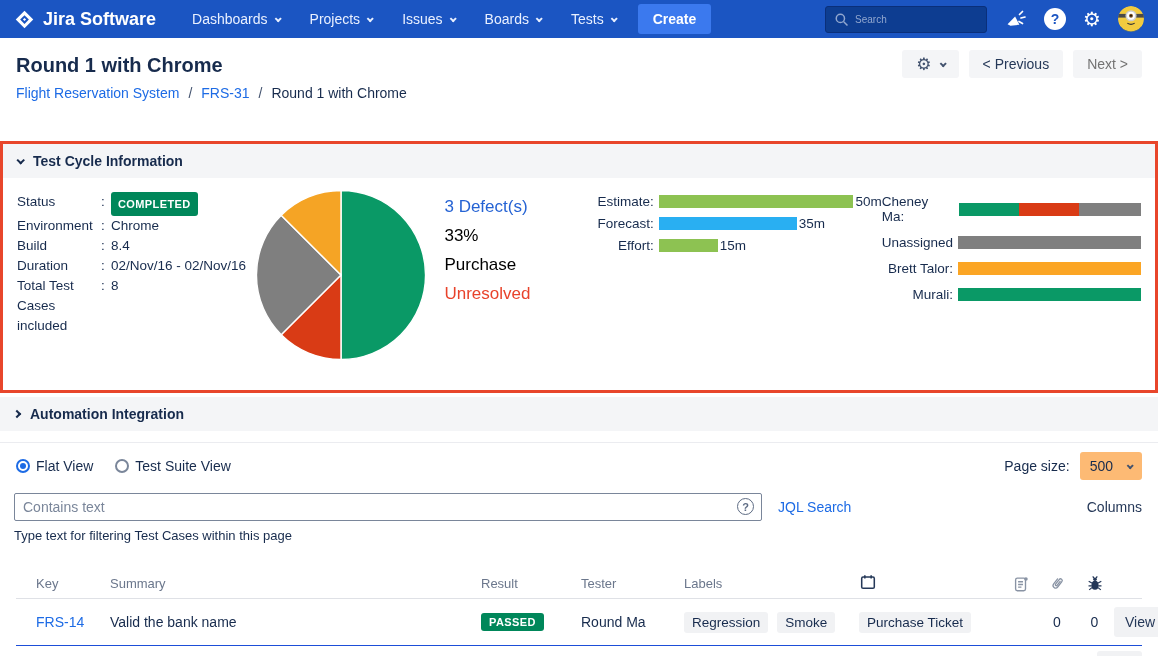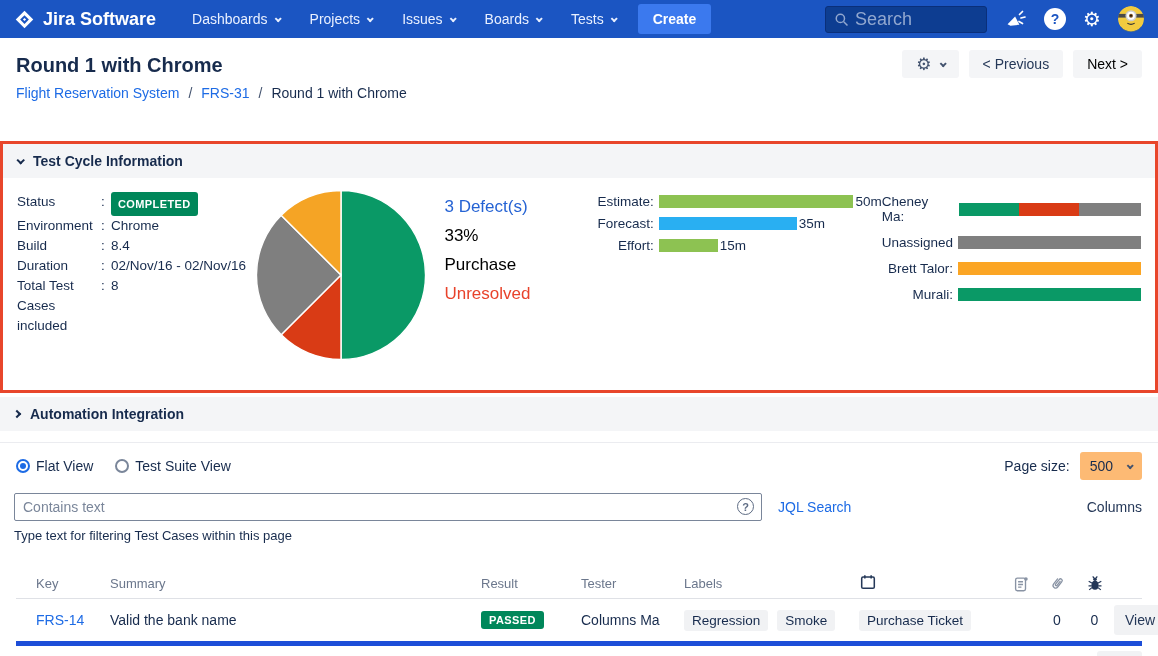--- a/index.html
+++ b/index.html
@@ -15,38 +15,38 @@
   .menu-item { color:#E9F0FF; font-size:14px; display:flex; align-items:center; gap:7px; cursor:pointer; }
   .chev { display:inline-block; width:6px; height:6px; border-right:2px solid currentColor;
           border-bottom:2px solid currentColor; transform:rotate(45deg) translateY(-1px); }
   .chev.sm { width:5px; height:5px; }
   .chev.right { transform:rotate(-45deg); }
   .create-btn { margin-left:22px; background:#3B79EE; color:#fff; border:none; border-radius:3px;
     font-size:14px; font-weight:bold; padding:7px 15px; cursor:pointer; font-family:inherit; }
   .nav-search { margin-left:auto; display:flex; align-items:center; gap:6px; background:#0D3D91;
     border:1px solid #0A2F7A; border-radius:3px; height:27px; width:162px; padding:0 8px; }
   .nav-search input { background:transparent; border:none; outline:none; color:#DCE5F5;
-    font-size:18px; width:110px; font-family:inherit; }
+    font-size:10px; width:110px; font-family:inherit; }
   .nav-search input::placeholder { color:#91A7CF; }
   .nav-icons { display:flex; align-items:center; gap:17px; margin-left:16px; }
   .help-badge { width:22px; height:22px; border-radius:50%; background:#fff; color:#1B55C2;
     font-weight:bold; font-size:14px; display:flex; align-items:center; justify-content:center; }
   .gear-glyph { color:#fff; font-size:20px; line-height:1; }
   .avatar { width:26px; height:26px; border-radius:50%; overflow:hidden; display:block; }
 
   
   .page-head { padding:16px 16px 0 16px; position:relative; }
   .page-head h1 { font-size:20px; font-weight:bold; color:#172B4D; }
   .breadcrumb { margin-top:8px; font-size:14px; display:flex; gap:9px; align-items:center; }
   .breadcrumb a { color:#1D6BE5; }
   .breadcrumb .sep { color:#42526E; }
   .head-actions { position:absolute; right:16px; top:12px; display:flex; gap:10px; }
   .btn-gray { background:#F4F5F7; color:#253858; border:none; border-radius:3px; height:28px;
     padding:0 14px; font-size:14px; font-family:inherit; cursor:pointer; display:flex; align-items:center; gap:8px; }
-  .btn-gray.disabled { color:#000000; cursor:default; }
+  .btn-gray.disabled { color:#737373; cursor:default; }
   .btn-gray .gear-glyph { color:#42526E; font-size:17px; }
   .btn-gray .chev { border-color:#42526E; }
 
   
   .cycle-panel { margin-top:40px; border:3px solid #E8462B; }
   .panel-head { background:#F4F5F7; padding:9px 14px; font-size:14px; font-weight:bold;
     color:#172B4D; display:flex; align-items:center; gap:10px; cursor:pointer; }
   .panel-head .chev { border-color:#172B4D; }
   .panel-body { display:flex; background:#fff; height:212px; }
   .col-fields { width:250px; padding:14px 0 0 14px; font-size:13.5px; line-height:20px; }
@@ -95,21 +95,21 @@
     border:1.5px solid #5E6C84; color:#5E6C84; font-size:11px; font-weight:bold;
     display:flex; align-items:center; justify-content:center; cursor:pointer; }
   .jql-link { color:#1D6BE5; font-size:14px; margin-left:16px; }
   .columns-btn { font-size:14px; color:#253858; cursor:pointer; }
   .filter-hint { margin:7px 16px 0 14px; font-size:13px; }
 
   
   .table { margin:26px 16px 0 16px; }
   .thead, .trow { display:flex; align-items:center; padding-left:20px; }
   .thead { height:30px; border-bottom:1px solid #DFE1E6; color:#6B778C; font-size:13px; }
-  .trow { height:47px; border-bottom:5px solid #1d4ed8; font-size:14px; }
+  .trow { height:47px; border-bottom:1px solid #1d4ed8; font-size:14px; }
   .c { flex-shrink:0; }
   .c.key { width:74px; } .c.summary { width:371px; } .c.result { width:100px; }
   .c.tester { width:103px; } .c.labels { width:175px; display:flex; gap:9px; }
   .c.suite { width:143px; } .c.num { width:37px; text-align:center; }
   .c.num2 { width:36px; text-align:center; } .c.num3 { width:39px; text-align:center; }
   .c.view { flex:1; display:flex; justify-content:flex-end; padding-right:0; }
   .c.key a { color:#1D6BE5; }
   .chip { background:#F1F2F4; border-radius:3px; padding:3px 8px; font-size:13.5px; white-space:nowrap; }
   .badge.small { font-size:11px; padding:3px 8px; }
   .view-btn { background:#F1F2F4; border:none; border-radius:3px; color:#253858; font-size:14px;
@@ -368,21 +368,21 @@
         <path d="M6.5 9 L3 7 M6.3 12 L2.8 12 M6.6 14 L3.5 16.5 M13.5 9 L17 7 M13.7 12 L17.2 12 M13.4 14 L16.5 16.5 M8.8 3.5 L7.5 1.5 M11.2 3.5 L12.5 1.5" stroke="#253858" stroke-width="1.3" fill="none"></path>
       </svg>
     </div>
     <div class="c view"></div>
   </div>
 
   <div class="trow">
     <div class="c key"><a>FRS-14</a></div>
     <div class="c summary">Valid the bank name</div>
     <div class="c result"><span class="badge small">PASSED</span></div>
-    <div class="c tester">Columns Ma</div>
+    <div class="c tester">Round Ma</div>
     <div class="c labels">
       <span class="chip">Regression</span>
       <span class="chip">Smoke</span>
     </div>
     <div class="c suite"><span class="chip">Purchase Ticket</span></div>
     <div class="c num"></div>
     <div class="c num2">0</div>
     <div class="c num3">0</div>
     <div class="c view">
         <button class="view-btn">View</button>

